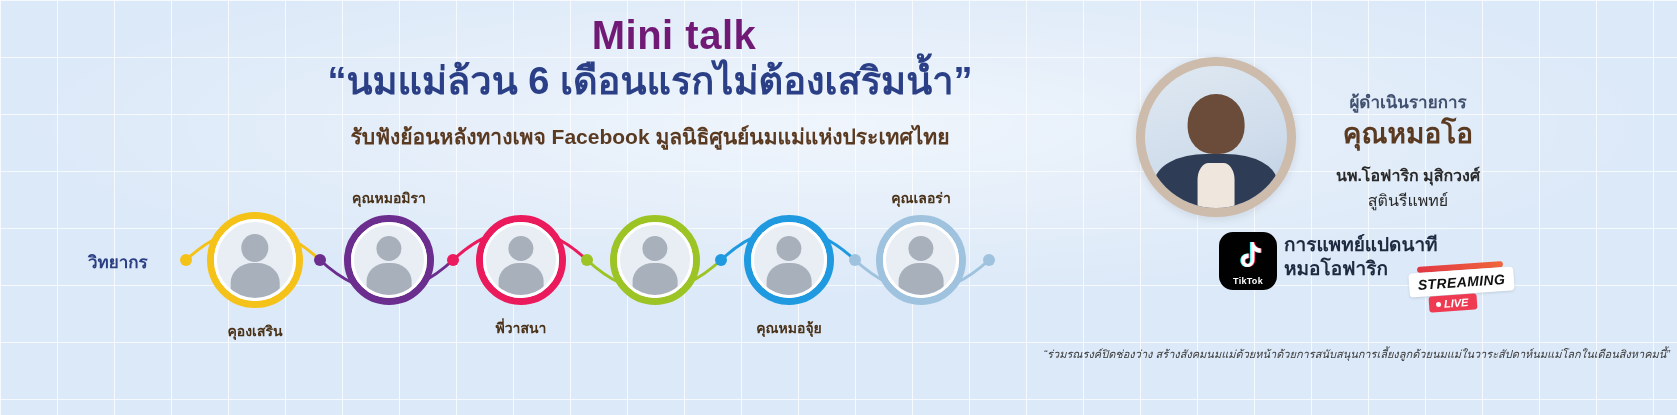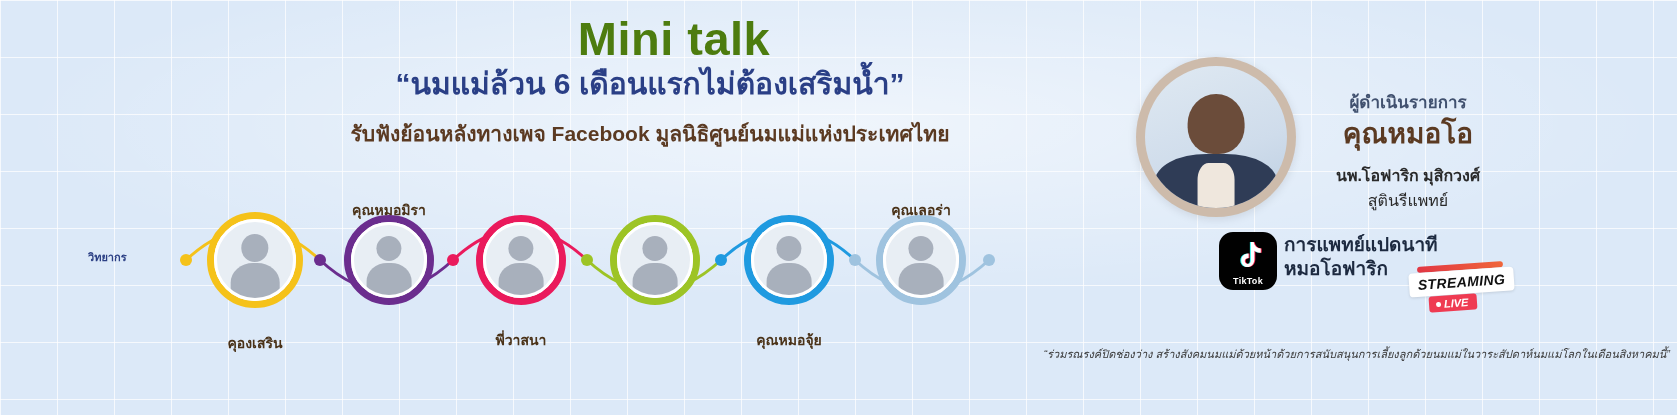--- a/index.html
+++ b/index.html
@@ -26,26 +26,26 @@
     position:absolute;inset:0;
     background:radial-gradient(ellipse 70% 60% at 50% 30%, rgba(255,255,255,.55), rgba(255,255,255,0) 70%);
     pointer-events:none;
   }
 
   
   .headline{
     position:absolute;left:230px;top:14px;width:840px;text-align:center;
   }
   .h-mini{
-    font-size:47px;font-weight:bold;color:#4d7c0f;letter-spacing:.5px;
+    font-size:40px;font-weight:bold;color:#701a75;letter-spacing:.5px;
     line-height:1.05;
     margin-left:48px;
   }
   .h-thai{
-    font-size:30px;font-weight:bold;color:#2a3f86;
+    font-size:38px;font-weight:bold;color:#2a3f86;
     line-height:1.25;margin-top:2px;white-space:nowrap;
   }
   .h-sub{
     margin-top:14px;font-size:21px;font-weight:bold;color:#5b3a22;
     white-space:nowrap;
   }
 
   
   #speakers{position:absolute;left:0;top:185px;width:1050px;height:160px;}
   #arcs{position:absolute;left:0;top:0;width:1050px;height:160px;}
@@ -70,25 +70,25 @@
     background:rgba(90,100,120,.45);
   }
   .node .inner::before{
     content:"";position:absolute;left:50%;top:16%;
     width:36%;height:36%;border-radius:50%;
     transform:translateX(-50%);
     background:rgba(90,100,120,.45);
   }
   .sp-label{
     position:absolute;font-size:14px;color:#4a3218;font-weight:bold;
-    white-space:nowrap;text-align:center;margin-top:12px;
+    white-space:nowrap;text-align:center;
   }
   #vit{
     position:absolute;left:88px;top:248px;
-    font-size:11px;font-weight:bold;color:#2b3f84;
+    font-size:17px;font-weight:bold;color:#2b3f84;
   }
 
   
   #host-photo{
     position:absolute;left:1136px;top:57px;width:160px;height:160px;
     border-radius:50%;background:#cdbbab;
     display:flex;align-items:center;justify-content:center;
     box-shadow:0 2px 10px rgba(0,0,0,.10);
   }
   #host-photo .ph{

